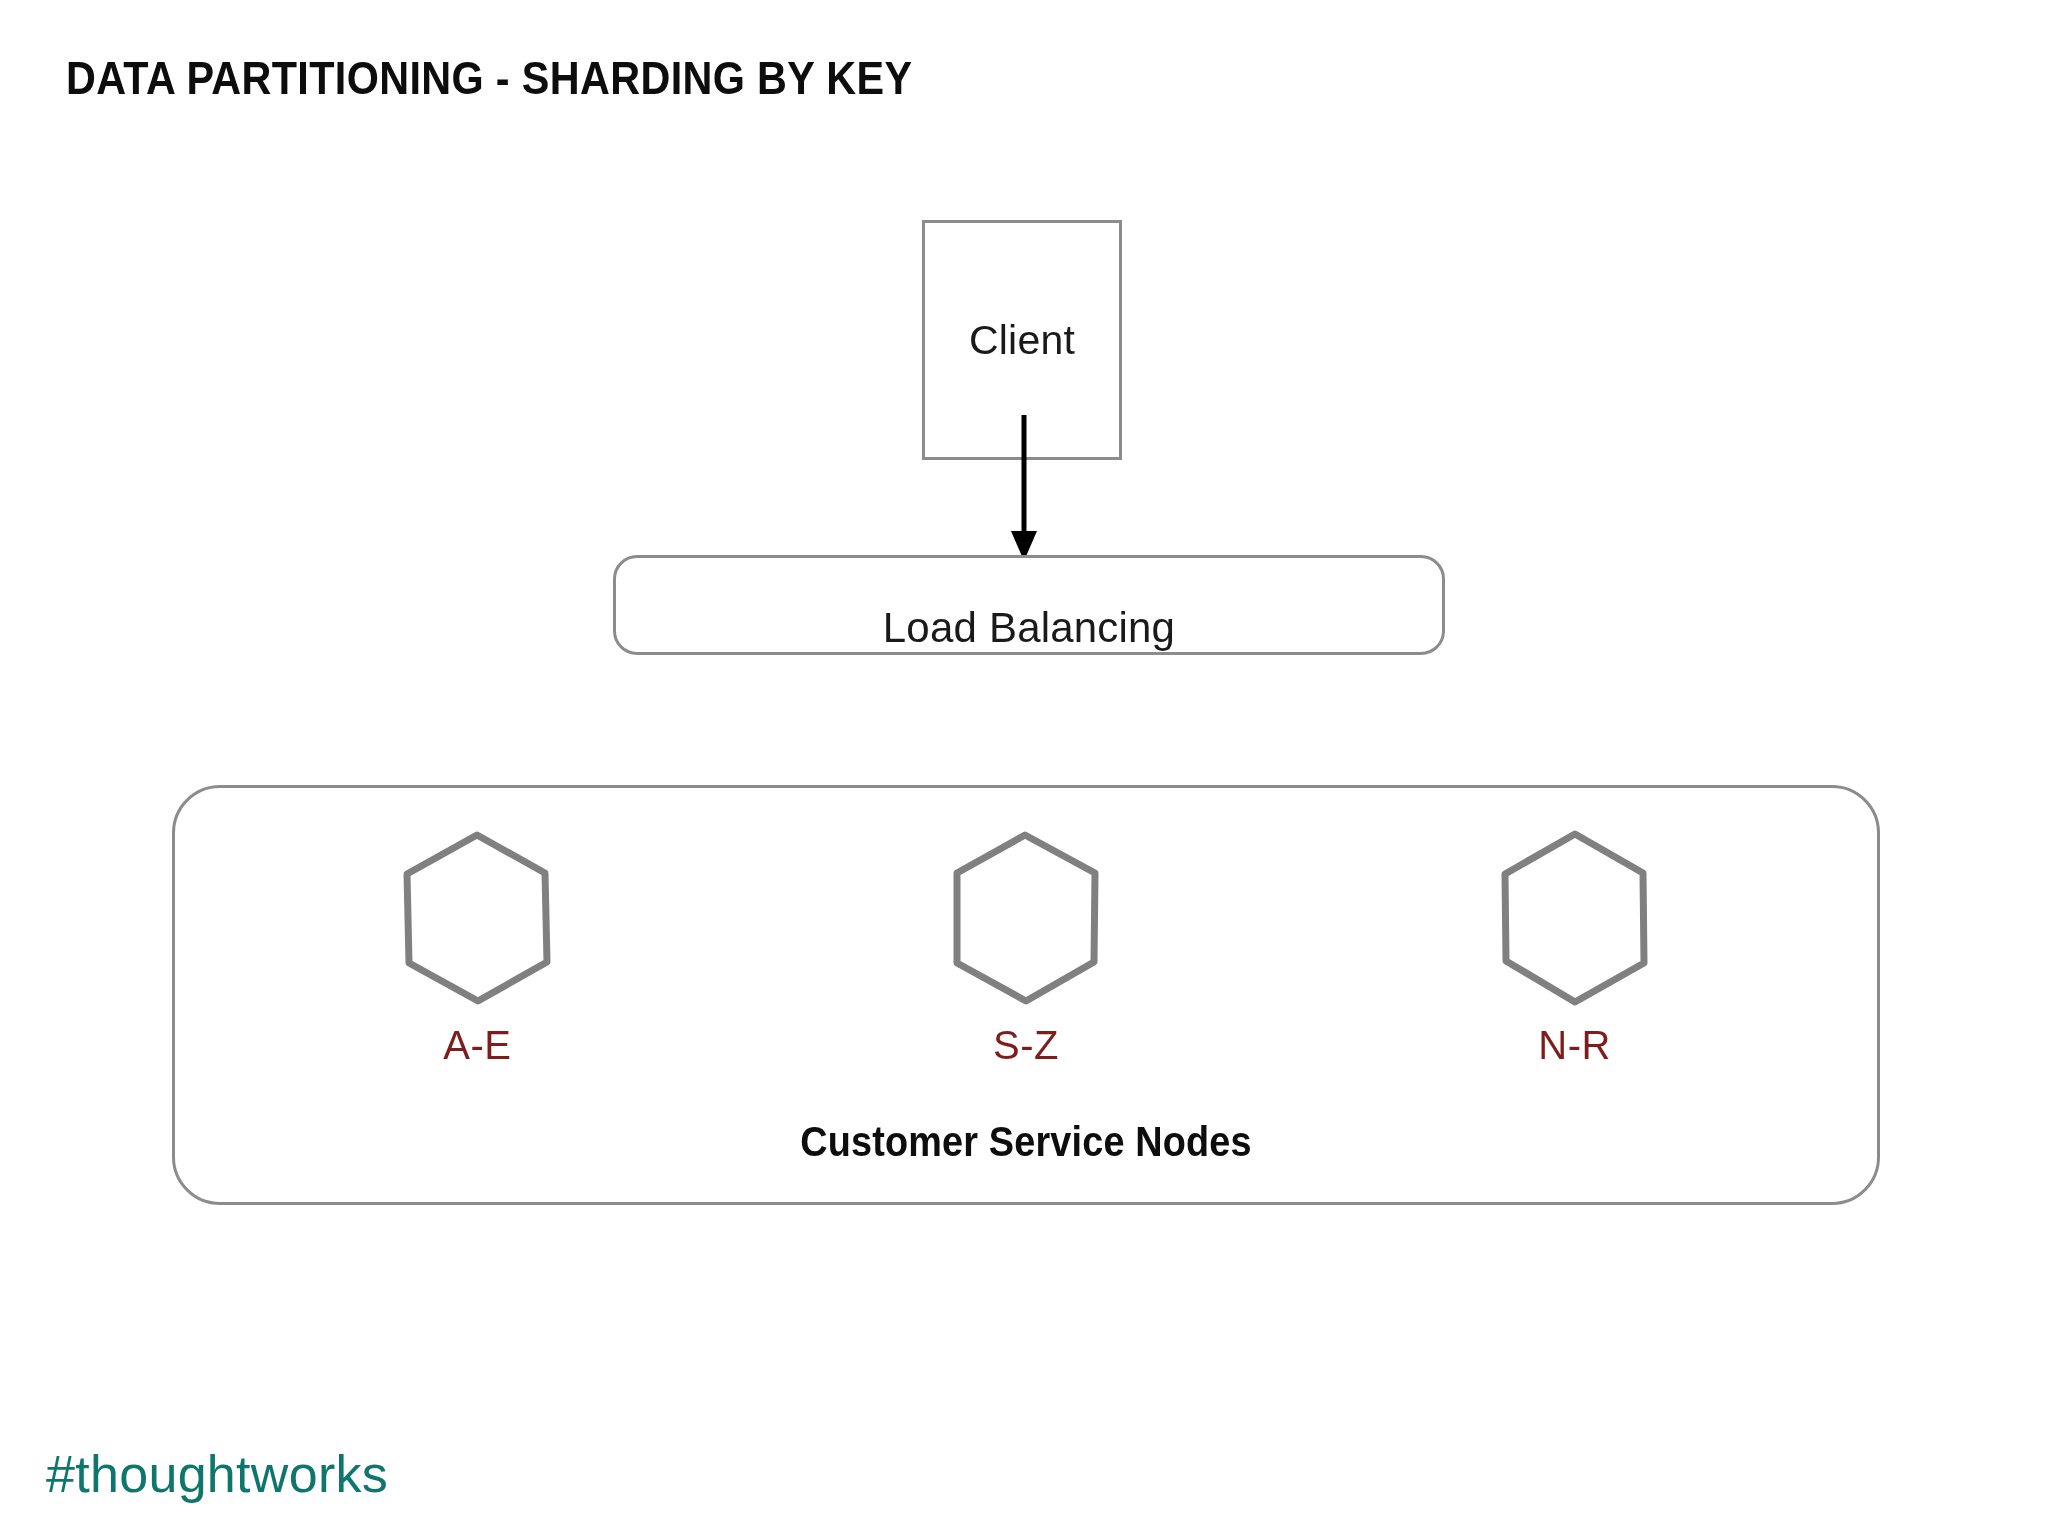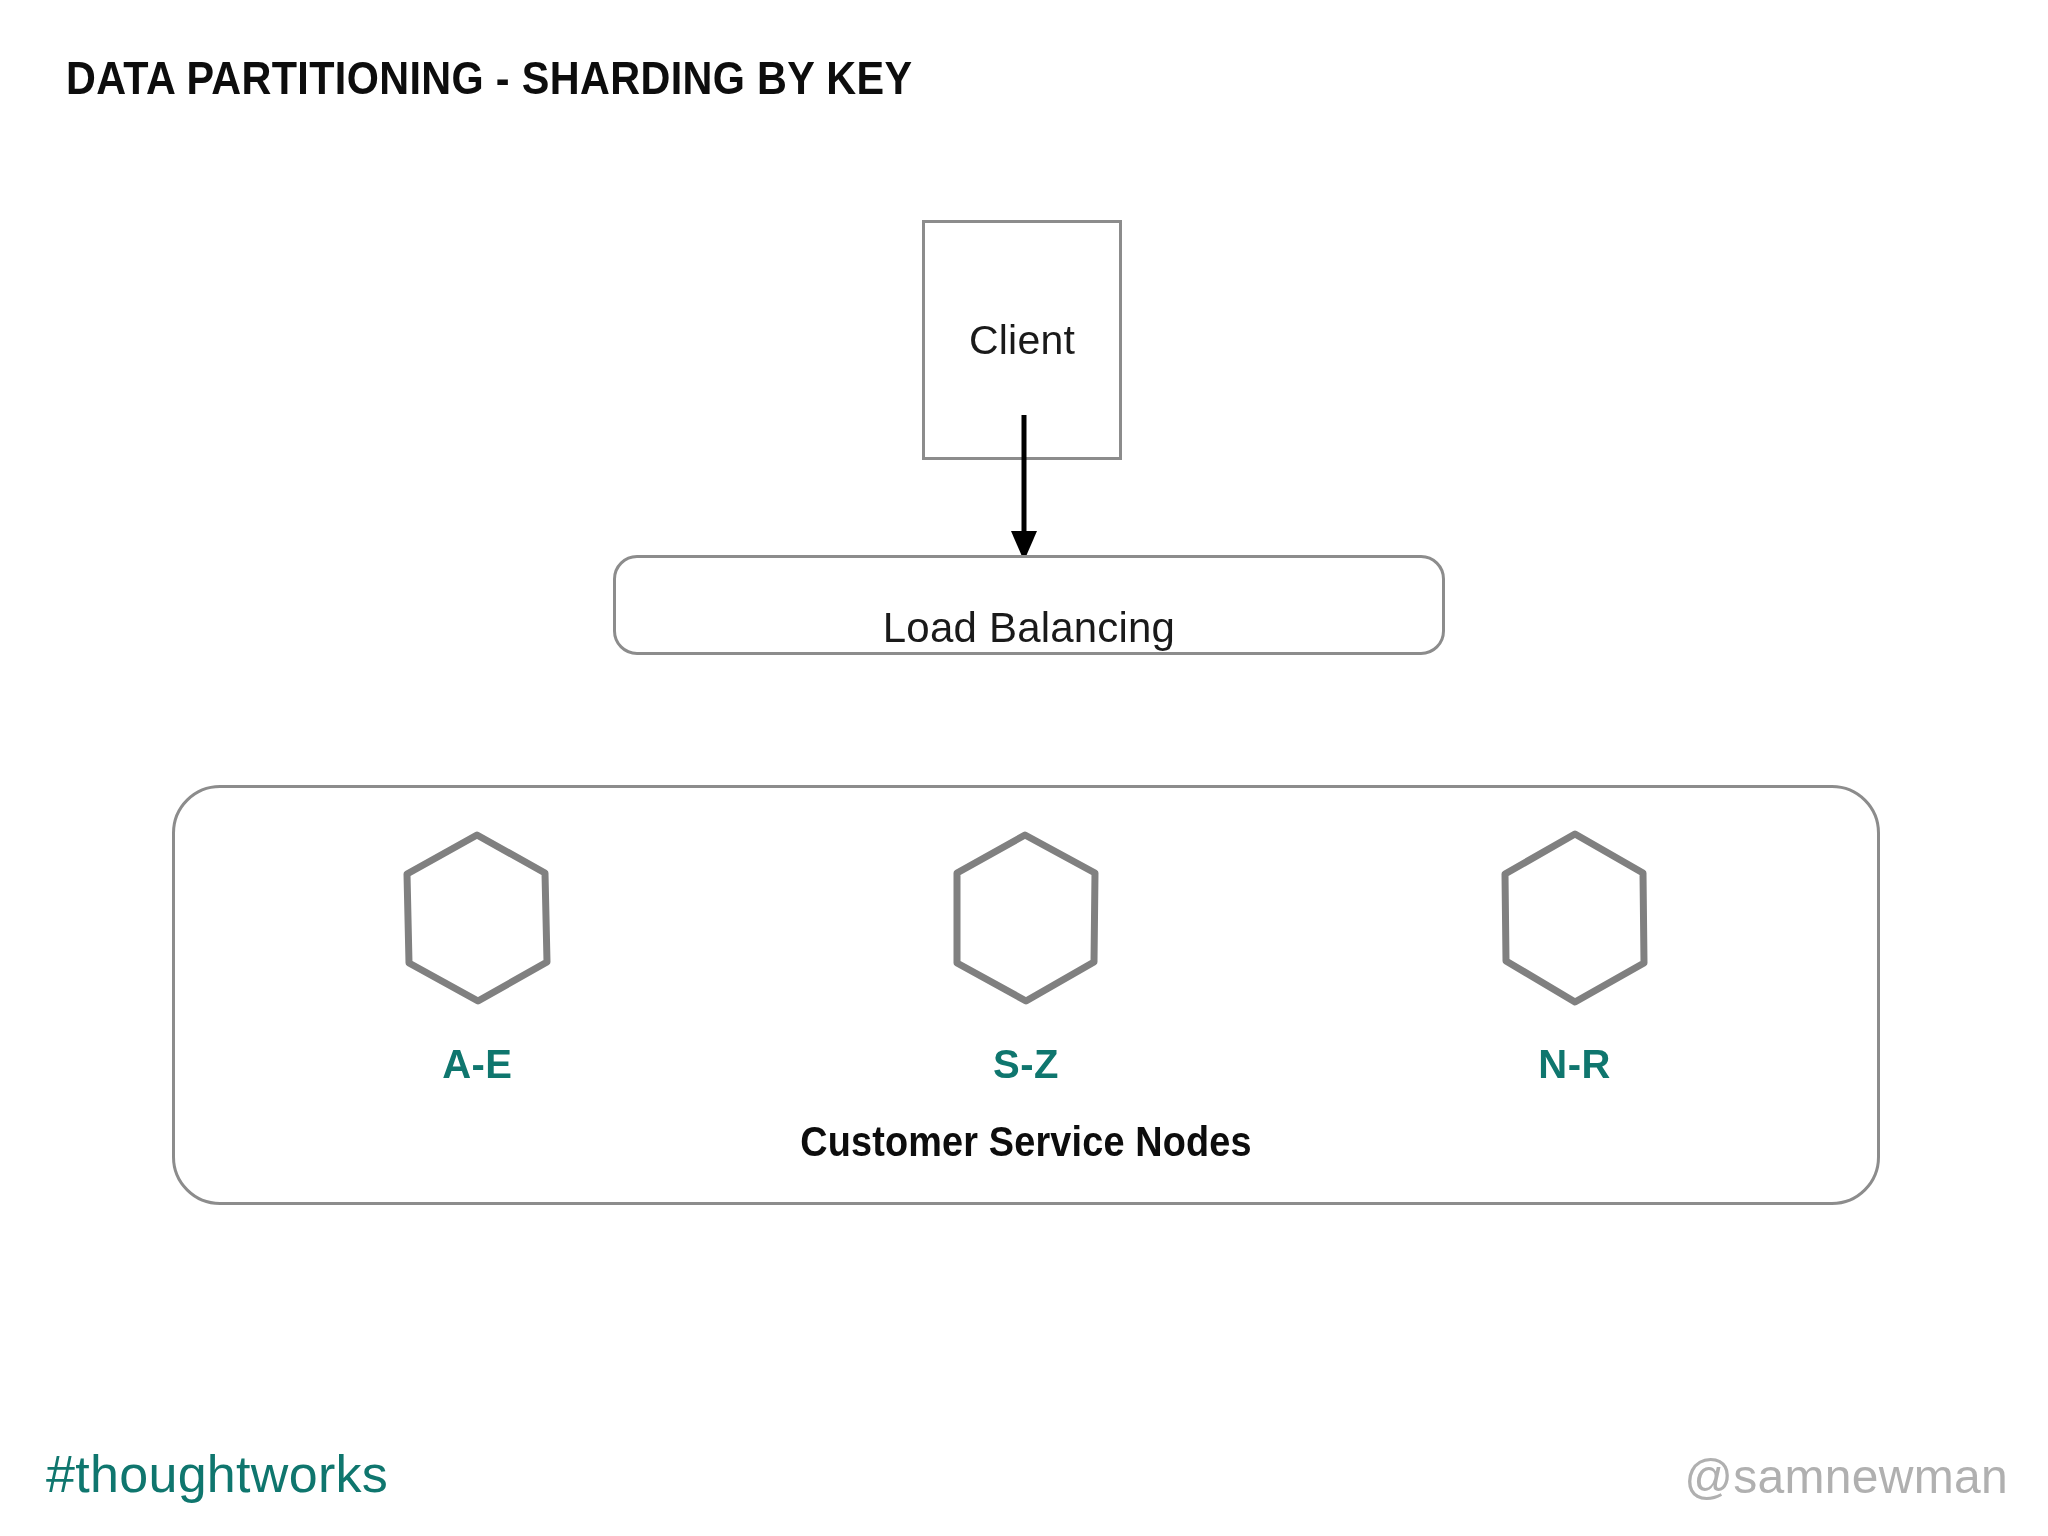--- a/index.html
+++ b/index.html
@@ -125,24 +125,24 @@
   }
 
   .shard-hex {
     width: 152px;
     height: 176px;
     margin-top: 42px;
     display: block;
   }
 
   .shard-label {
-    margin-top: 38px;
+    margin-top: 19px;
     font-size: 40px;
-    font-weight: 700;
-    color: #0f766e;
+    font-weight: 400;
+    color: #7f1d1d;
     letter-spacing: 0.5px;
     line-height: 1;
   }
 
   #nodes-group-caption {
     position: absolute;
     left: 0;
     right: 0;
     top: 330px;
     text-align: center;
@@ -220,15 +220,14 @@
         <span class="shard-label">N-R</span>
       </div>
 
     </div>
 
     <div id="nodes-group-caption">Customer Service Nodes</div>
   </div>
 
   <div id="footer-left">#thoughtworks</div>
 
-  <div id="footer-right">@samnewman</div>
 
 </div>
 
 </body></html>

